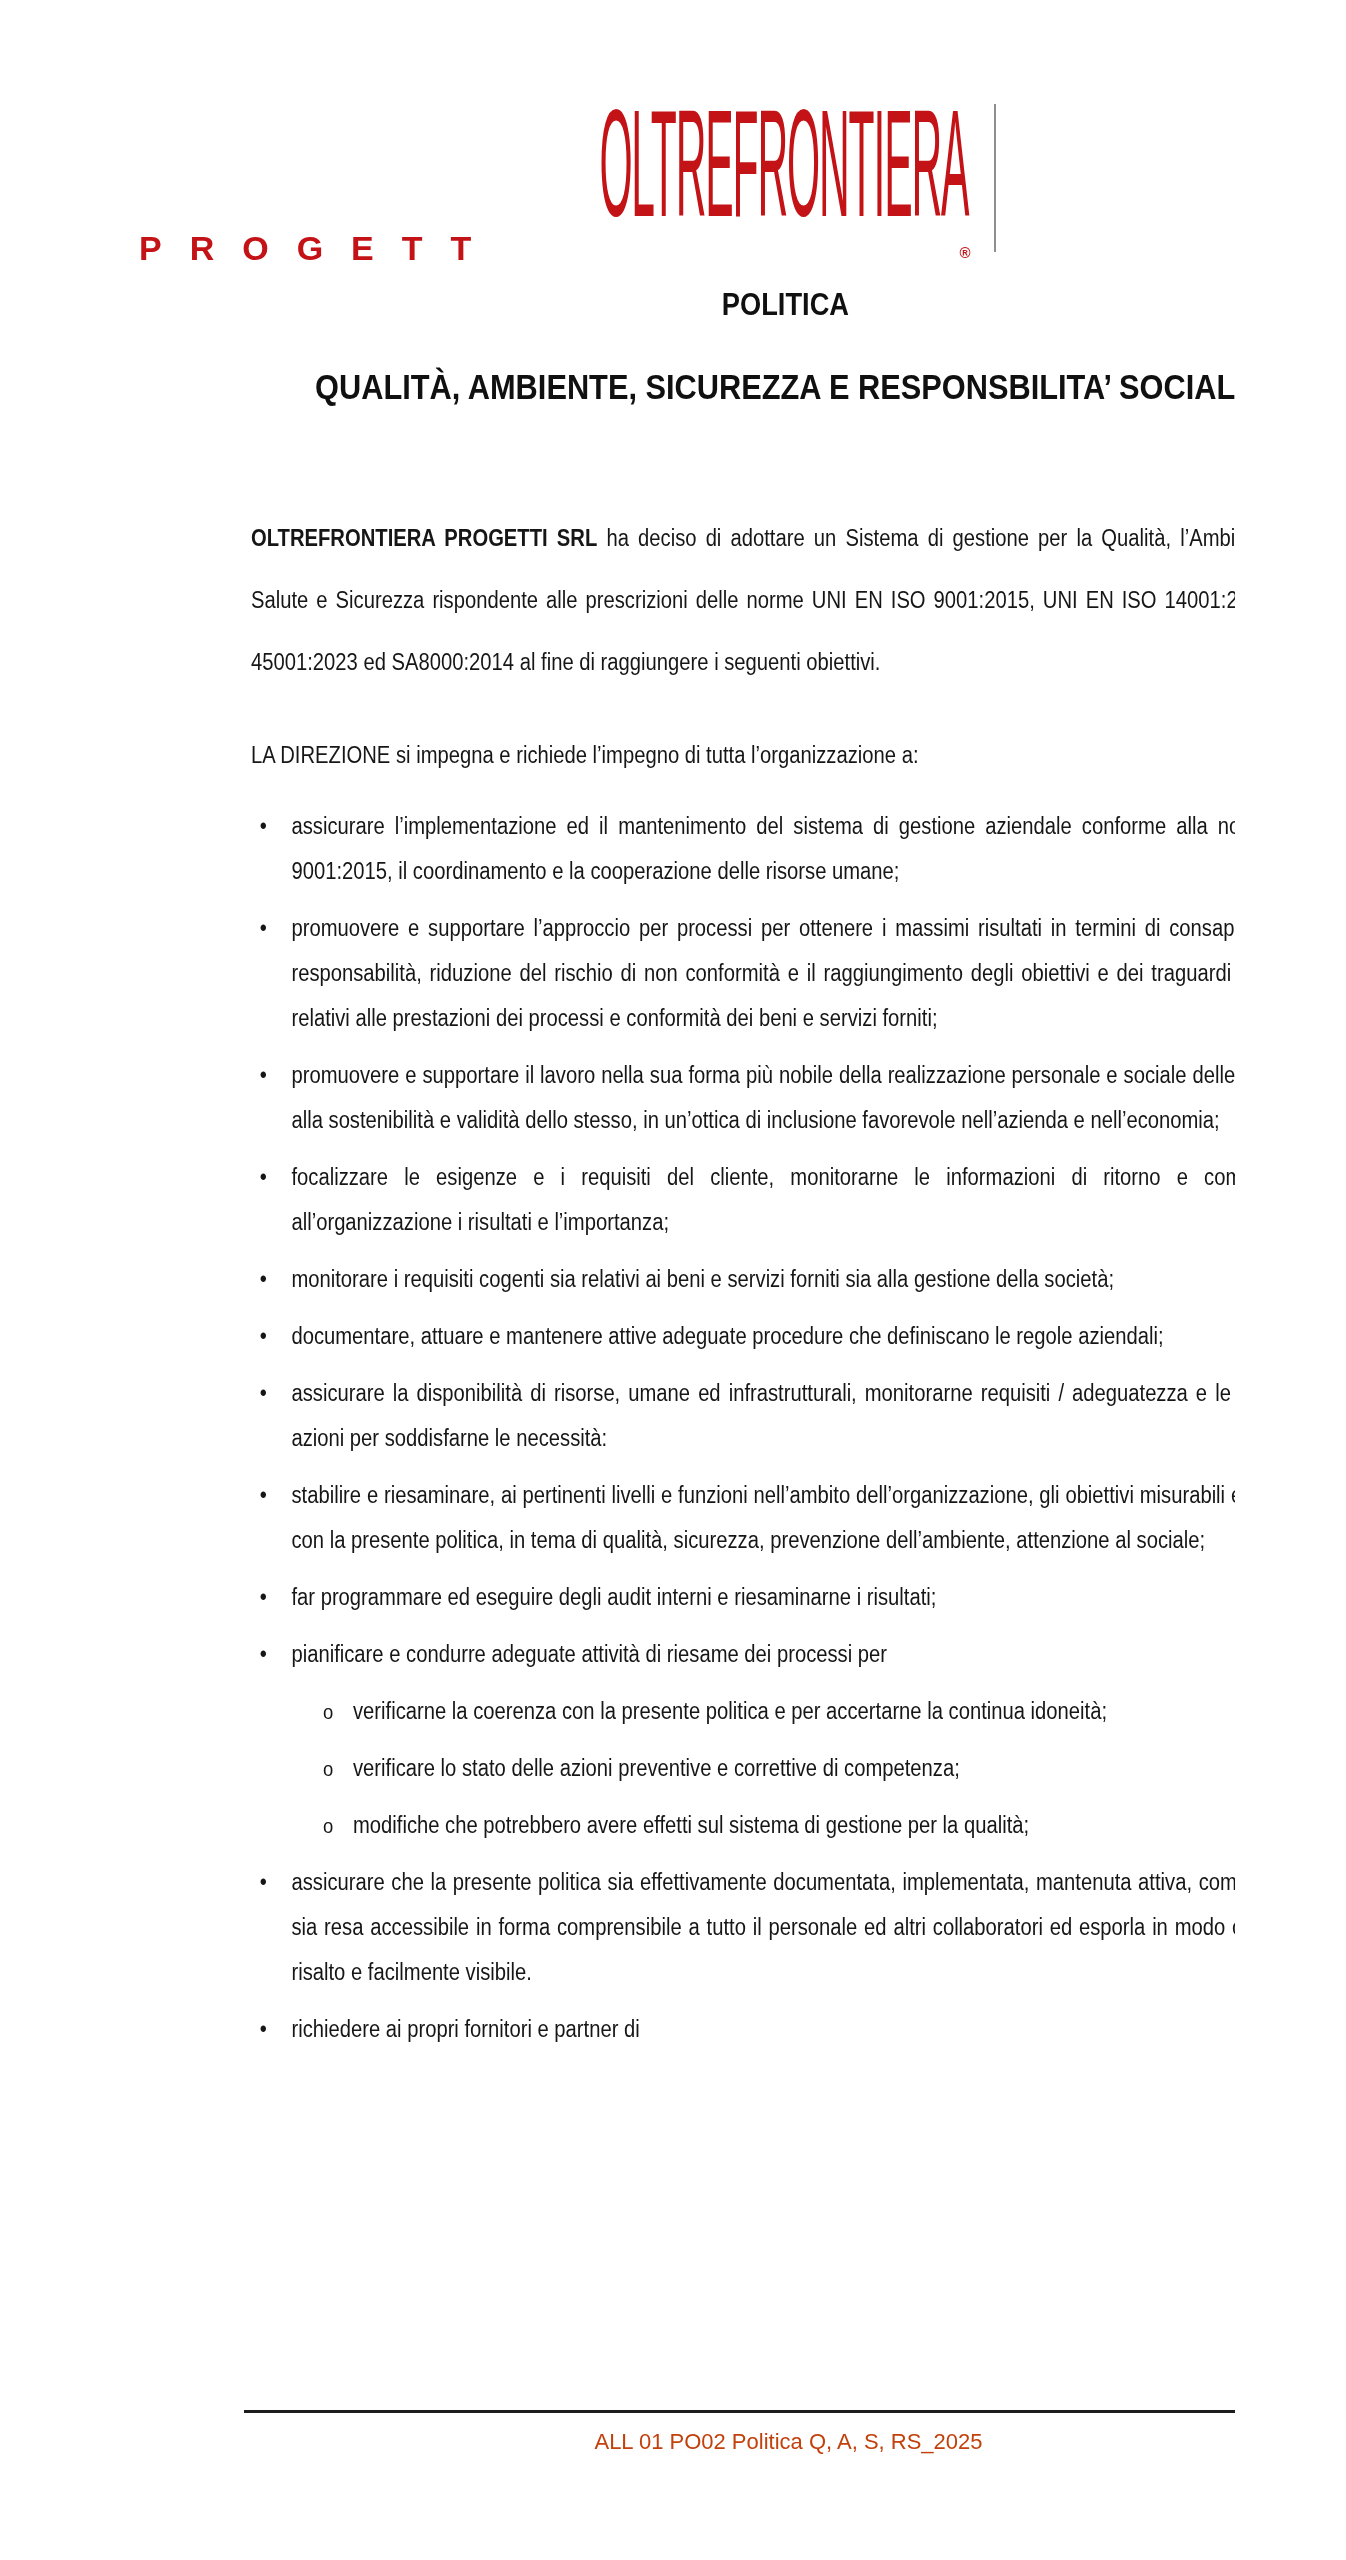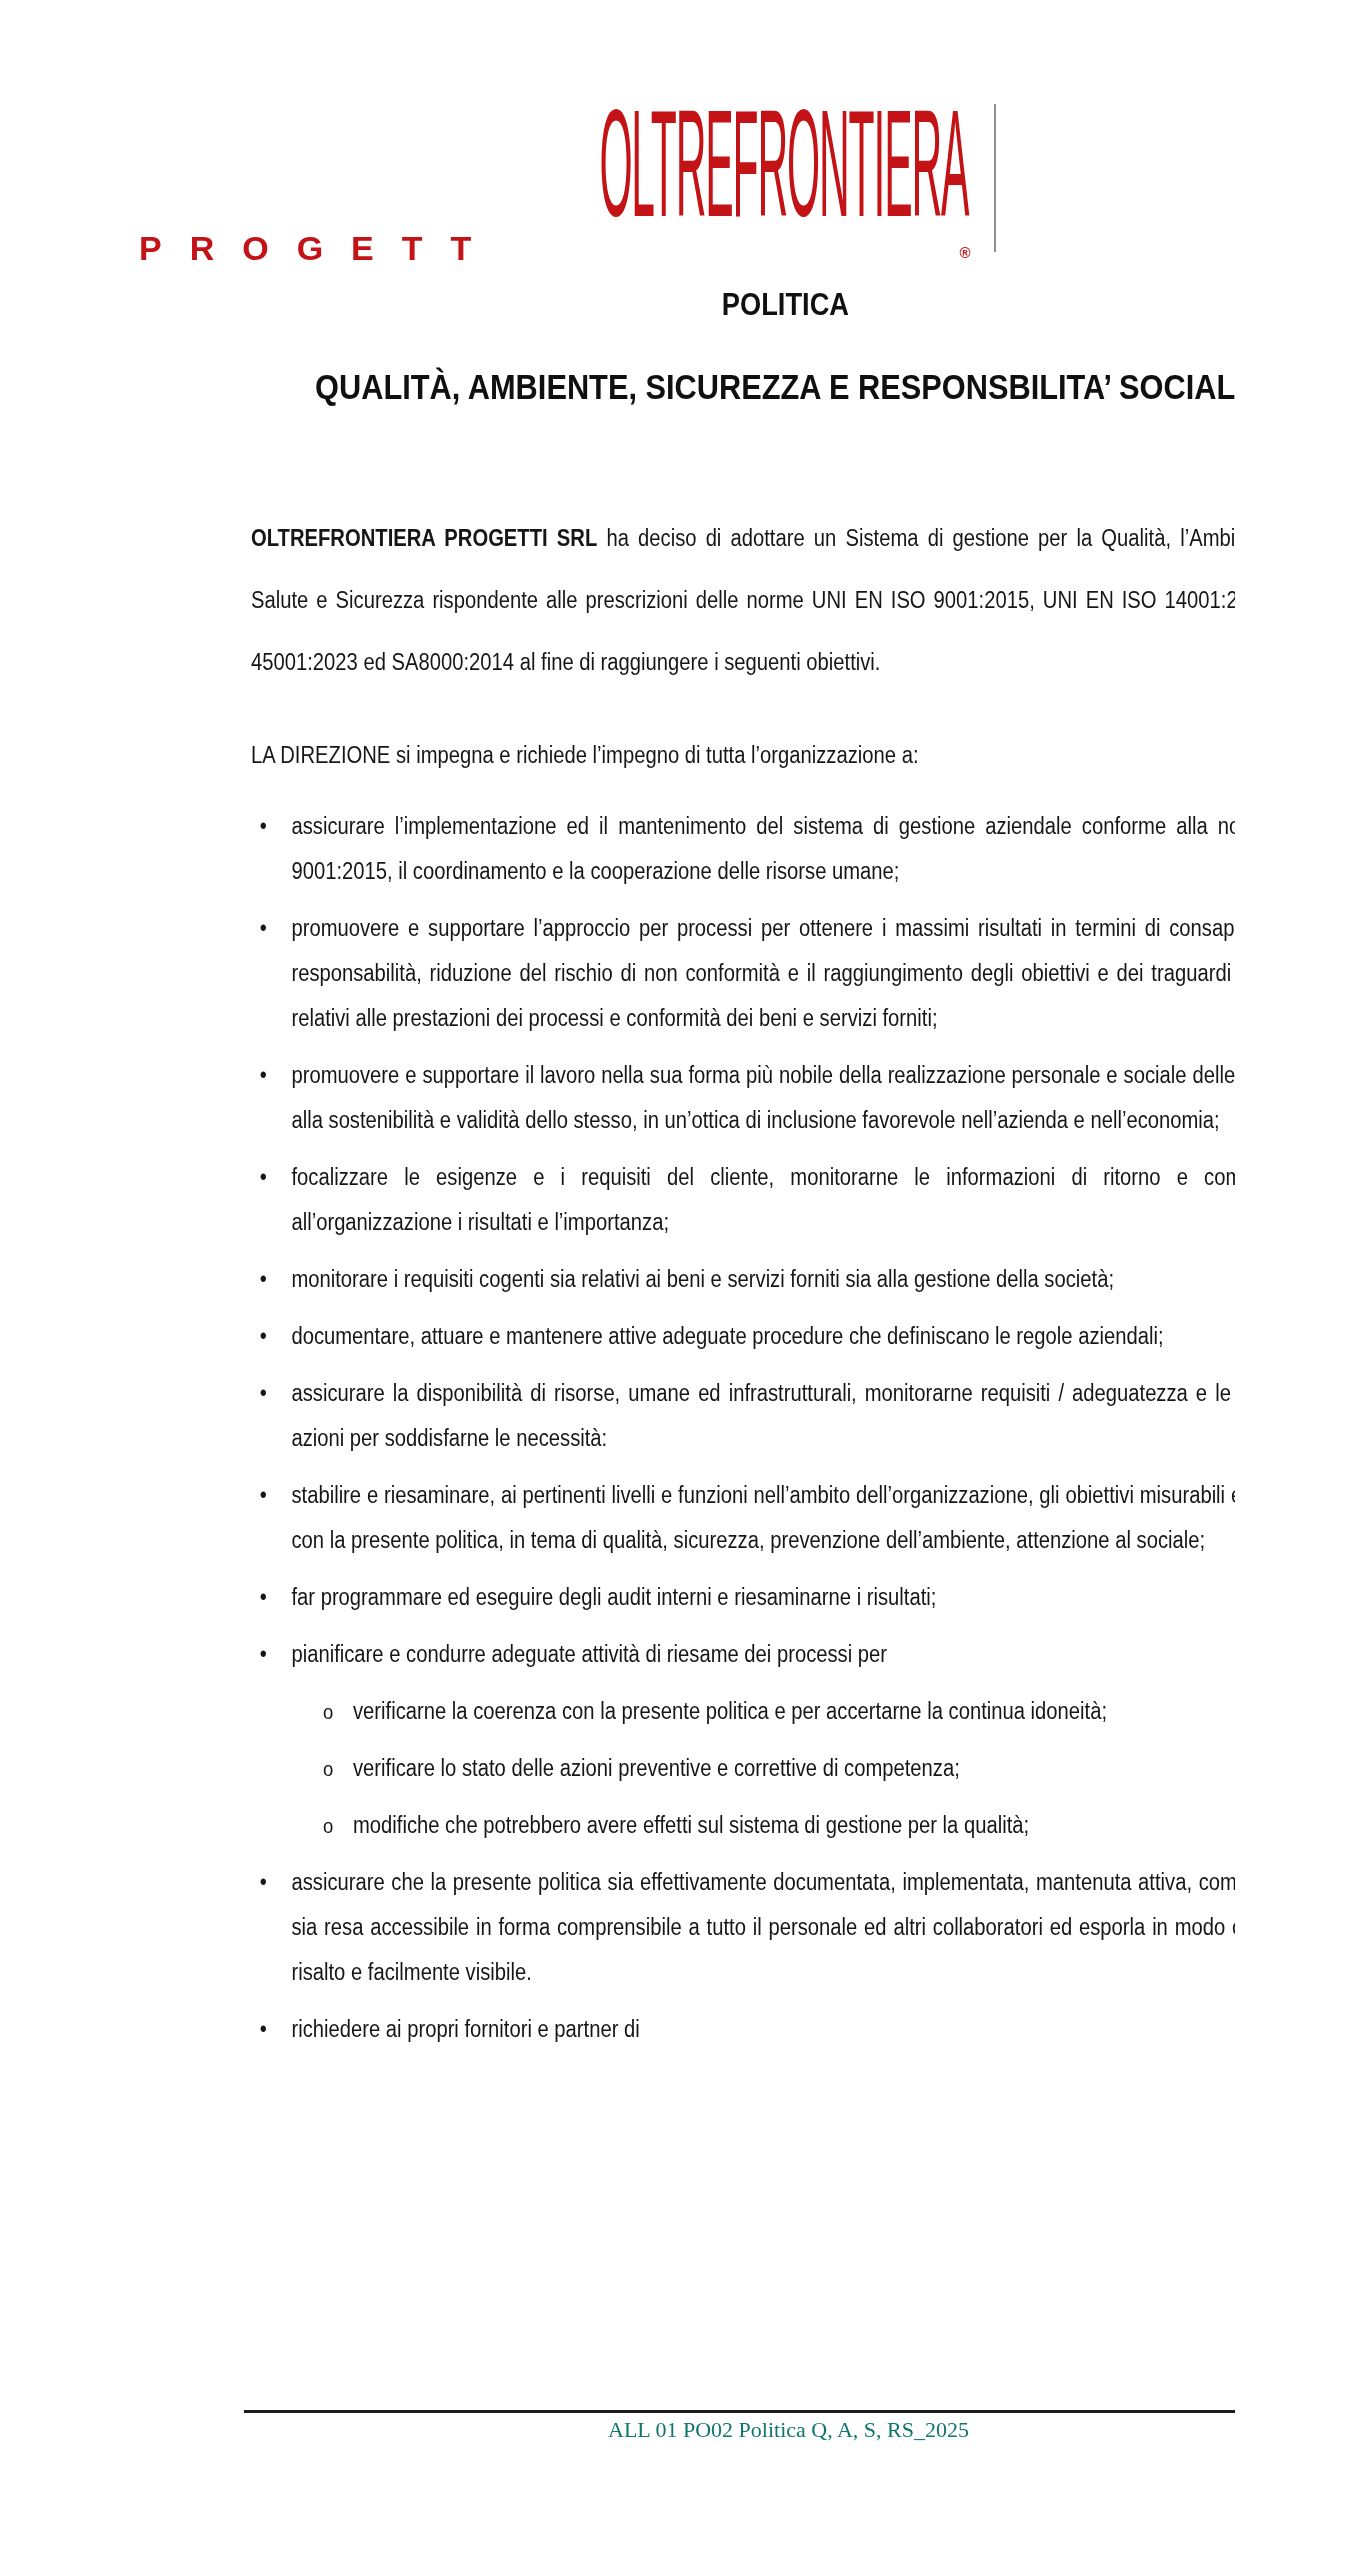--- a/index.html
+++ b/index.html
@@ -129,25 +129,25 @@
   }
 
   
   .footer {
     position:absolute;
     top:2410px; left:133px;
     width:1089px;
   }
   .footer-rule { height:3px; background:#1c1c1c; }
   .footer-text {
-    margin-top:4px;
-    text-align:center;
-    font-family:Liberation Serif, serif;
+    margin-top:16px;
+    text-align:center;
+    font-family:Liberation Sans, sans-serif;
     font-size:22px;
-    color:#0f766e;
+    color:#c2410c;
   }
 </style>
 </head>
 <body>
 
 <div class="page">
 
   <header class="logo-block">
     <div class="logo-main">OLTREFRONTIERA</div>
     <div class="logo-sub">

